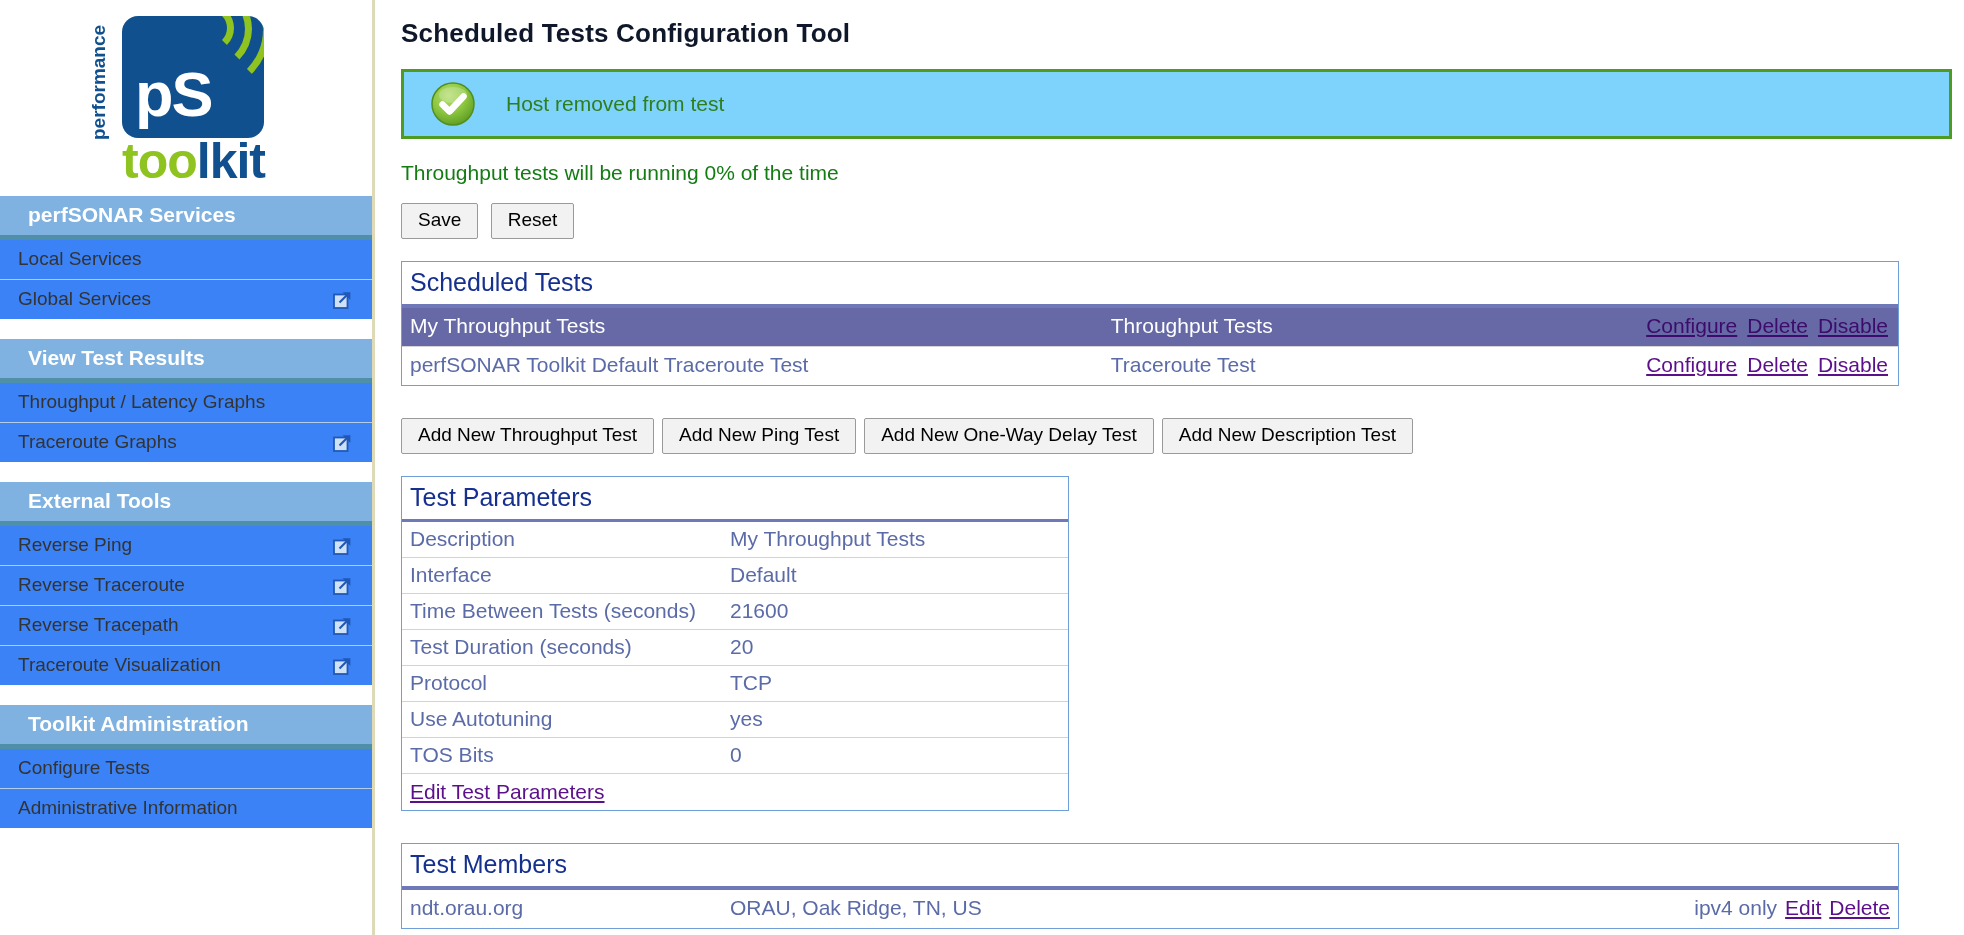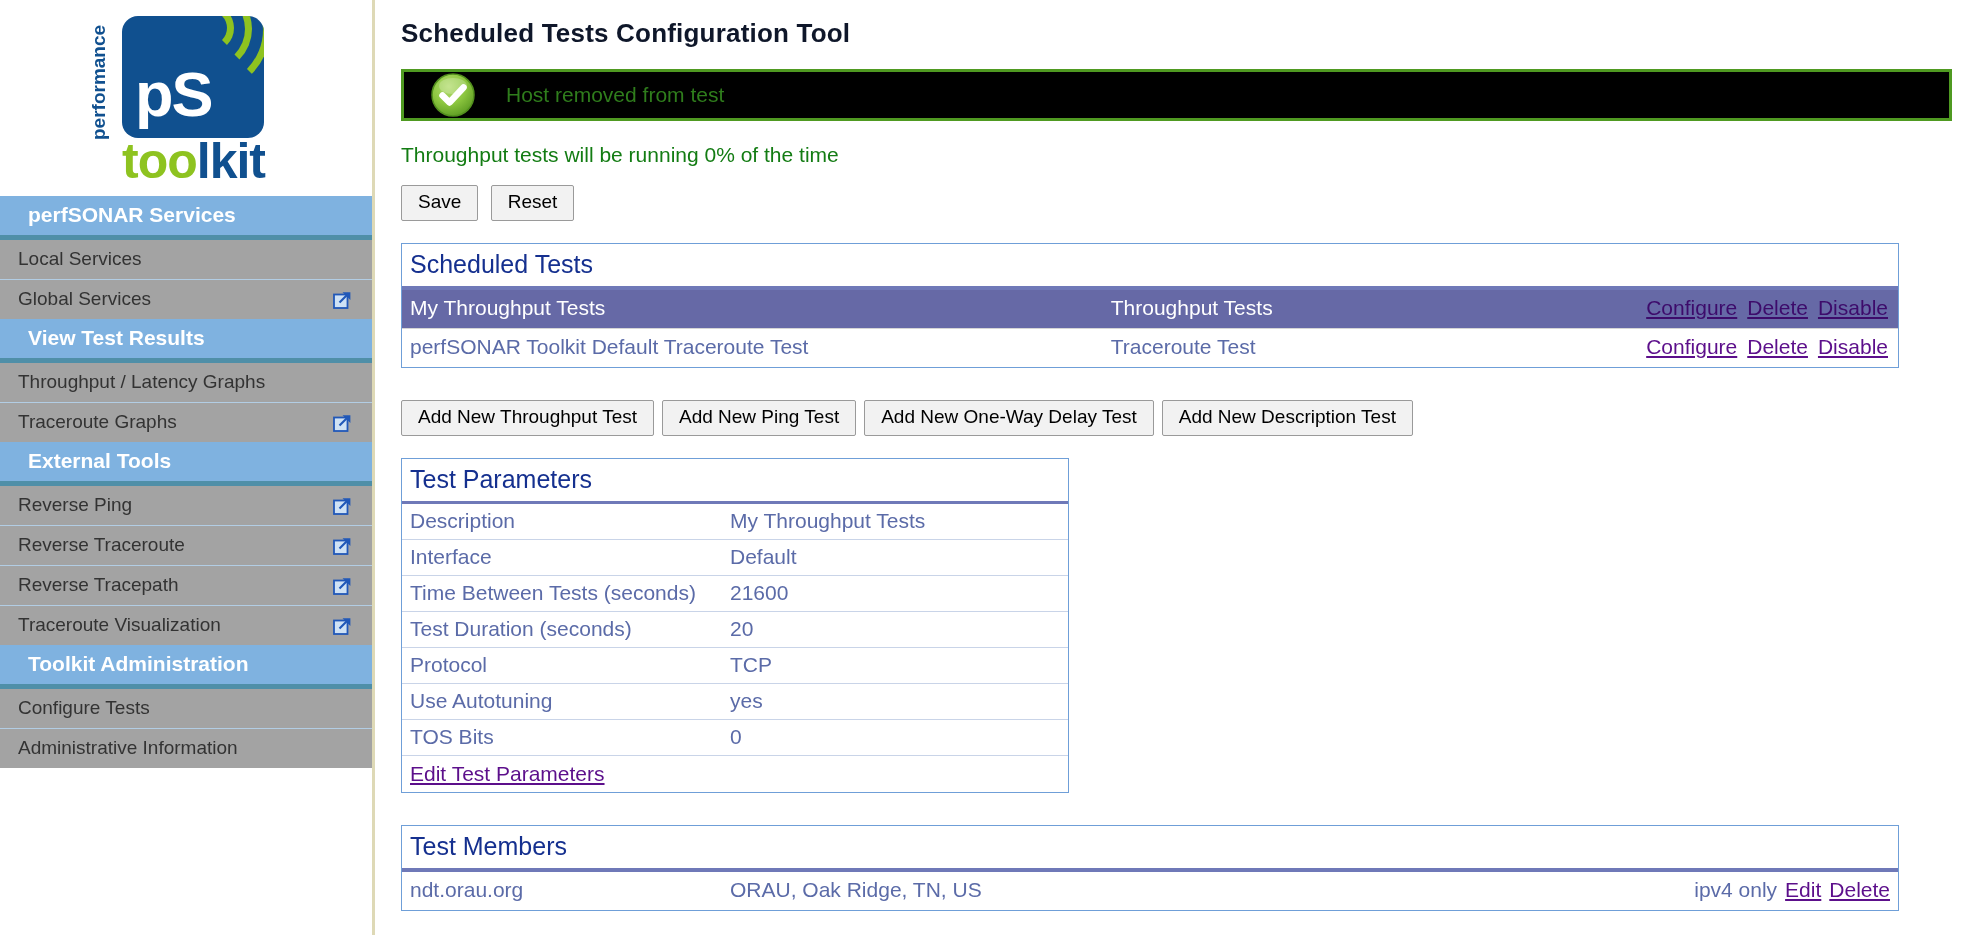--- a/index.html
+++ b/index.html
@@ -72,32 +72,32 @@
     position: absolute;
     left: 36px; top: 122px;
     font-size: 50px;
     line-height: 54px;
     font-weight: bold;
     letter-spacing: -1px;
   }
   .logo-toolkit .g { color: #8ec320; }
   .logo-toolkit .b { color: #10508f; }
 
-  .nav-group { }
+  .nav-group { margin-bottom: 20px; }
   .nav-header {
     background: #7fb2e0;
     color: #ffffff;
     font-weight: bold;
     font-size: 21px;
     padding: 7px 14px 8px 28px;
     border-bottom: 5px solid #4f8fa8;
     line-height: 24px;
   }
   .nav-item {
-    background: #a3a3a3;
+    background: #3b82f6;
     color: #333333;
     font-size: 19px;
     padding: 7px 14px 8px 18px;
     border-bottom: 1px solid #b2cde4;
     display: flex;
     align-items: center;
     justify-content: space-between;
     line-height: 24px;
     cursor: pointer;
   }
@@ -118,23 +118,23 @@
     min-width: 0;
   }
   .page-title {
     font-size: 26px;
     font-weight: bold;
     color: #0f172a;
     margin: 8px 0 20px 0;
     letter-spacing: 0.2px;
   }
   .alert {
-    background: #000000;
+    background: #7dd3fc;
     border: 3px solid #4f9a21;
-    height: 52px;
+    height: 70px;
     display: flex;
     align-items: center;
     padding-left: 26px;
     margin-right: 6px;
   }
   .alert-icon { width: 46px; height: 46px; flex: 0 0 46px; }
   .alert-text {
     color: #2f7d1c;
     font-size: 21px;
     font-weight: normal;

